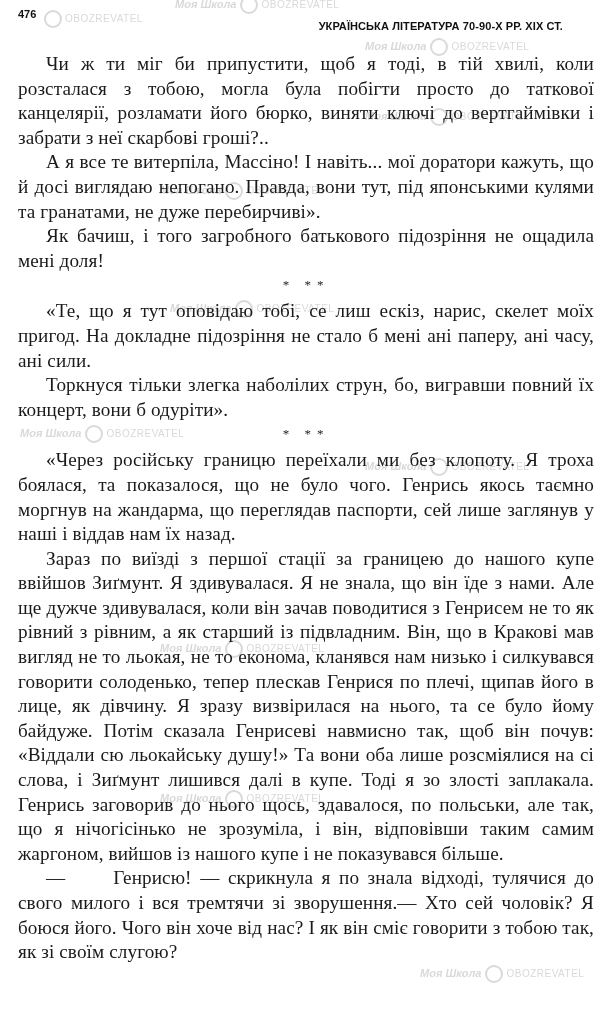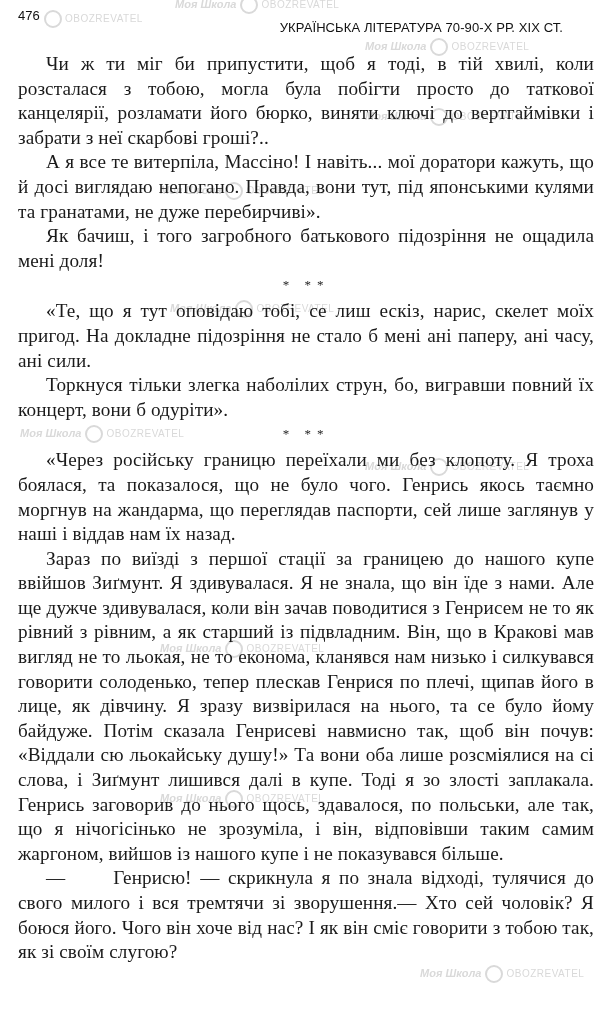--- a/index.html
+++ b/index.html
@@ -6,21 +6,21 @@
     body {
       width: 615px; height: 1024px; overflow: hidden;
       background: #ffffff; position: relative;
       font-family: "Liberation Serif", serif;
       color: #1a1a1a;
     }
     .header {
       position: absolute; top: 8px; left: 18px; right: 52px;
       height: 20px;
       font-family: "Liberation Sans", sans-serif;
-      font-weight: normal; font-size: 13px; color: #111;
+      font-weight: bold; font-size: 11px; color: #111;
     }
     .header .page-num { position: absolute; left: 0; top: 0; }
     .header .running-title { position: absolute; right: 0; top: 12px; letter-spacing: 0.1px; }
     .content {
       position: absolute; top: 52px; left: 18px; width: 576px;
     }
     .p {
       font-size: 19.2px; line-height: 24.6px;
       text-align: justify; margin: 0; text-indent: 28px;
       letter-spacing: 0.1px;

